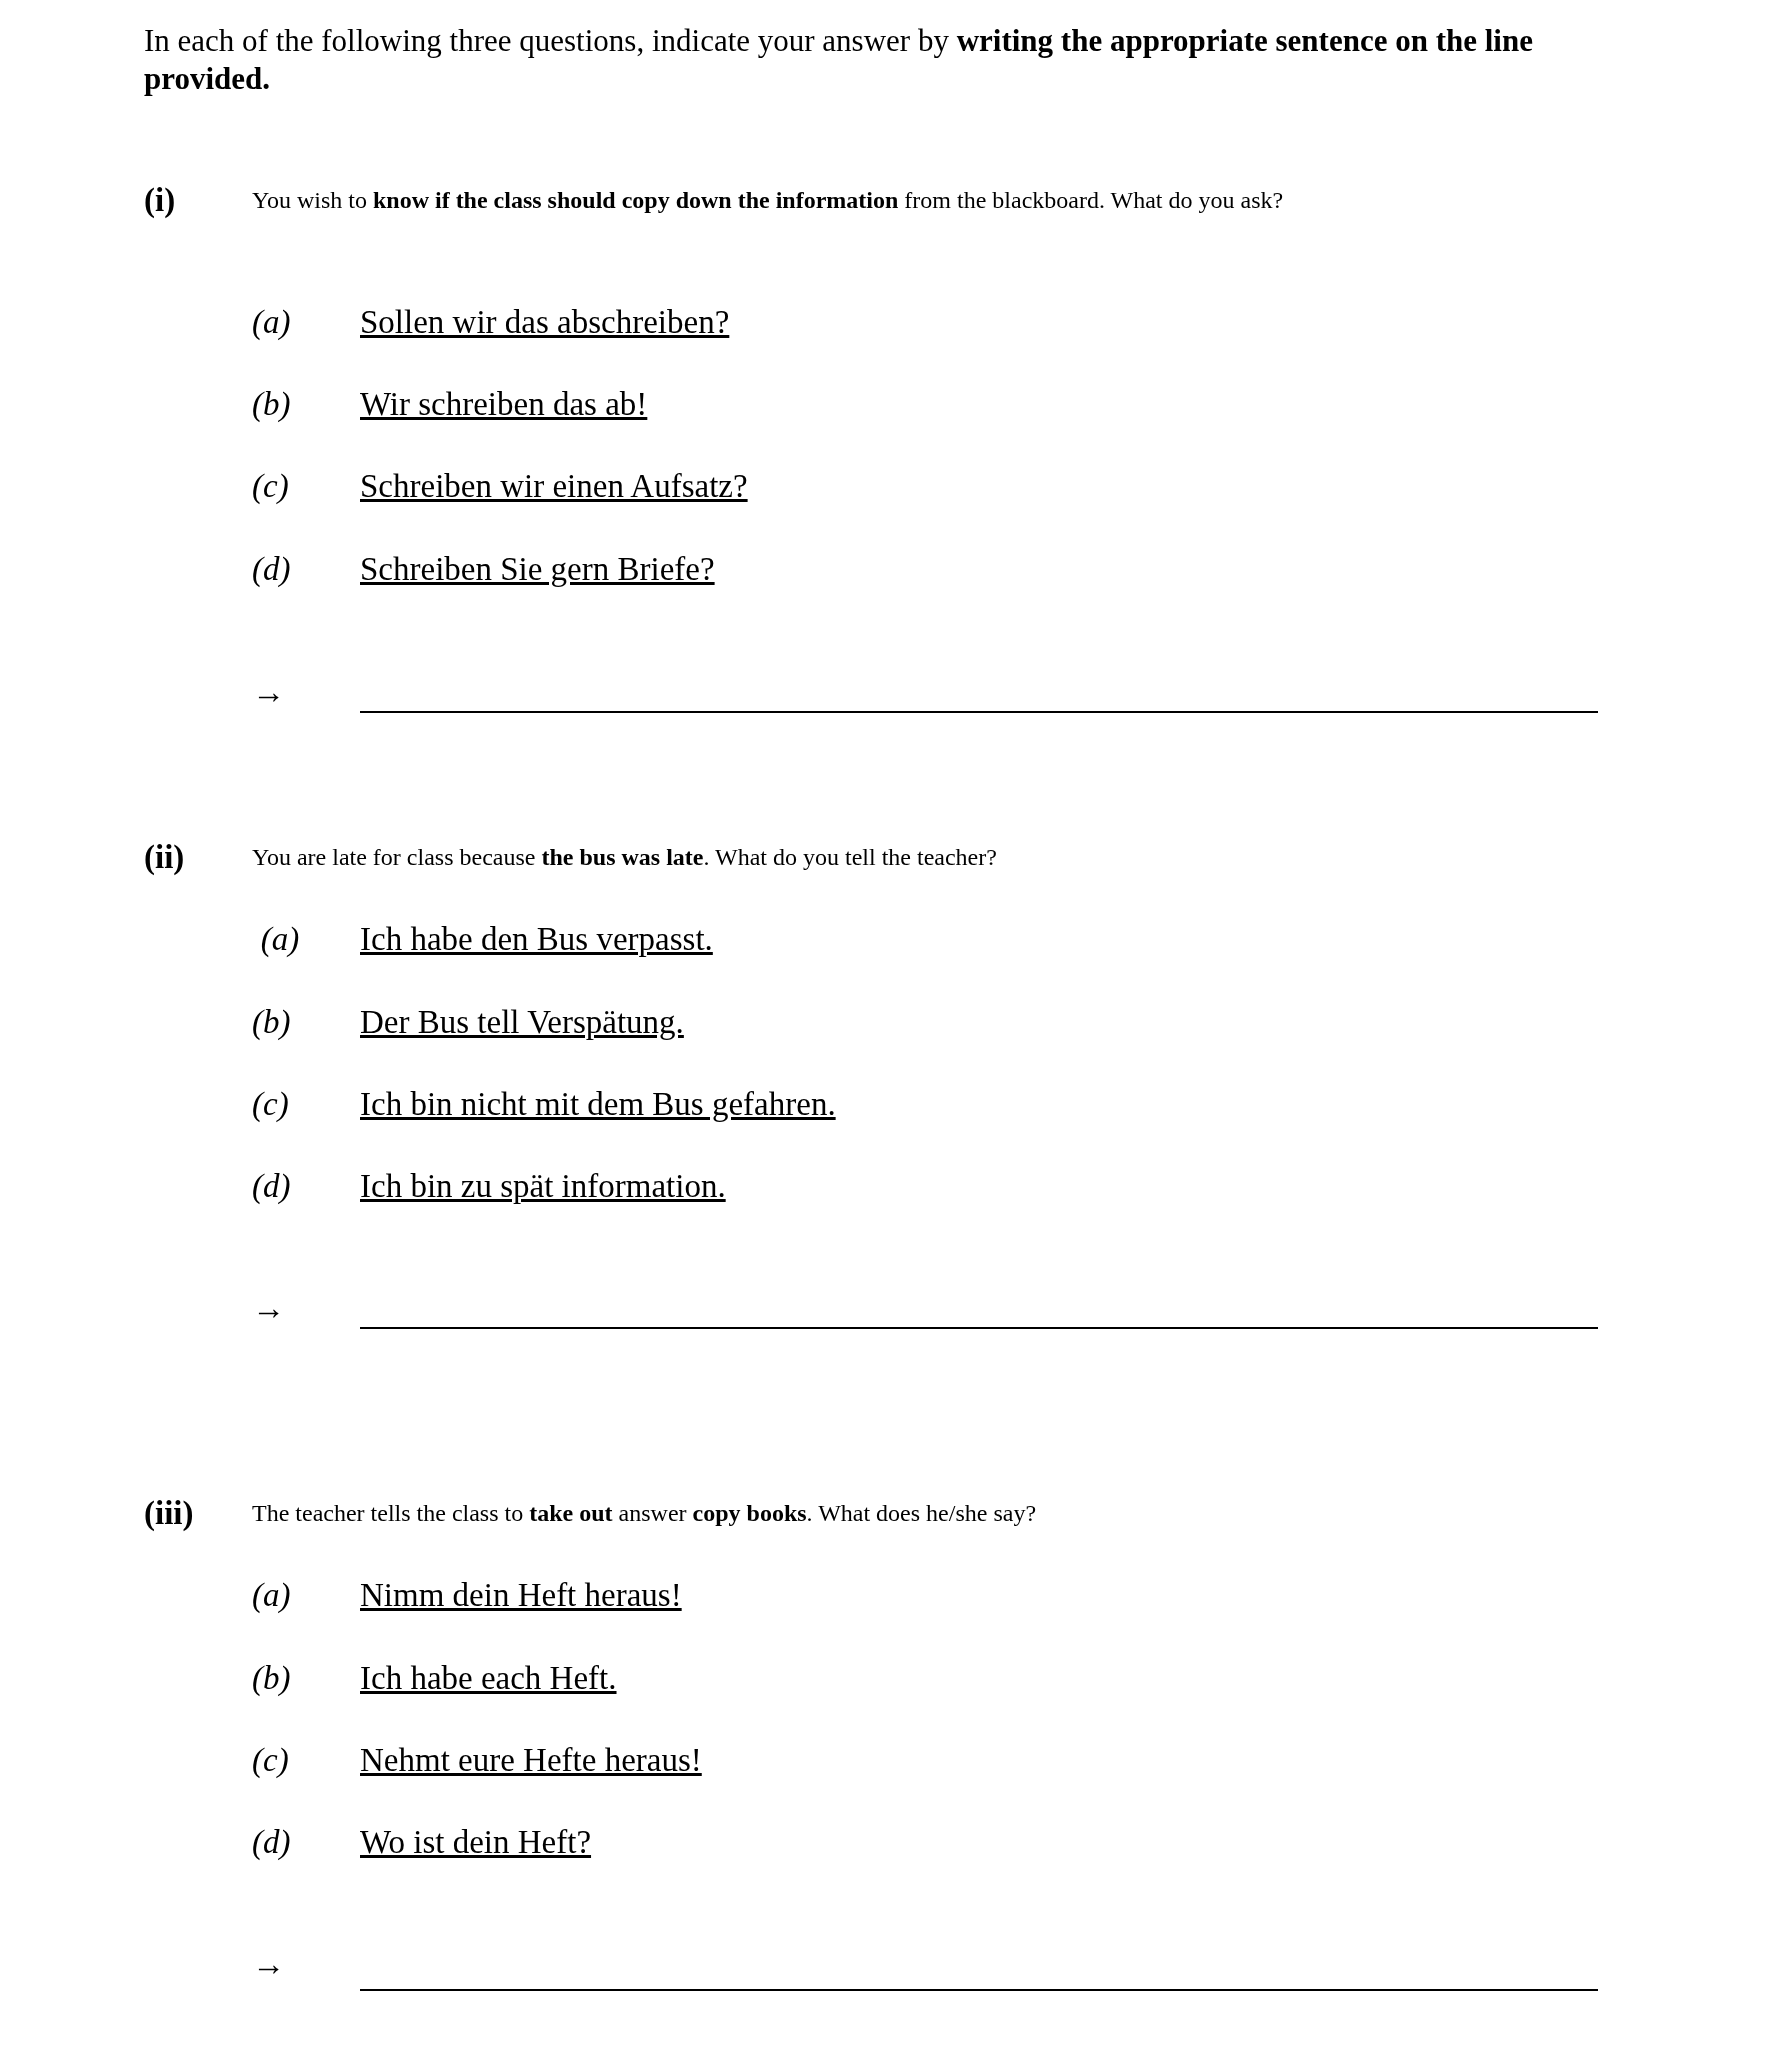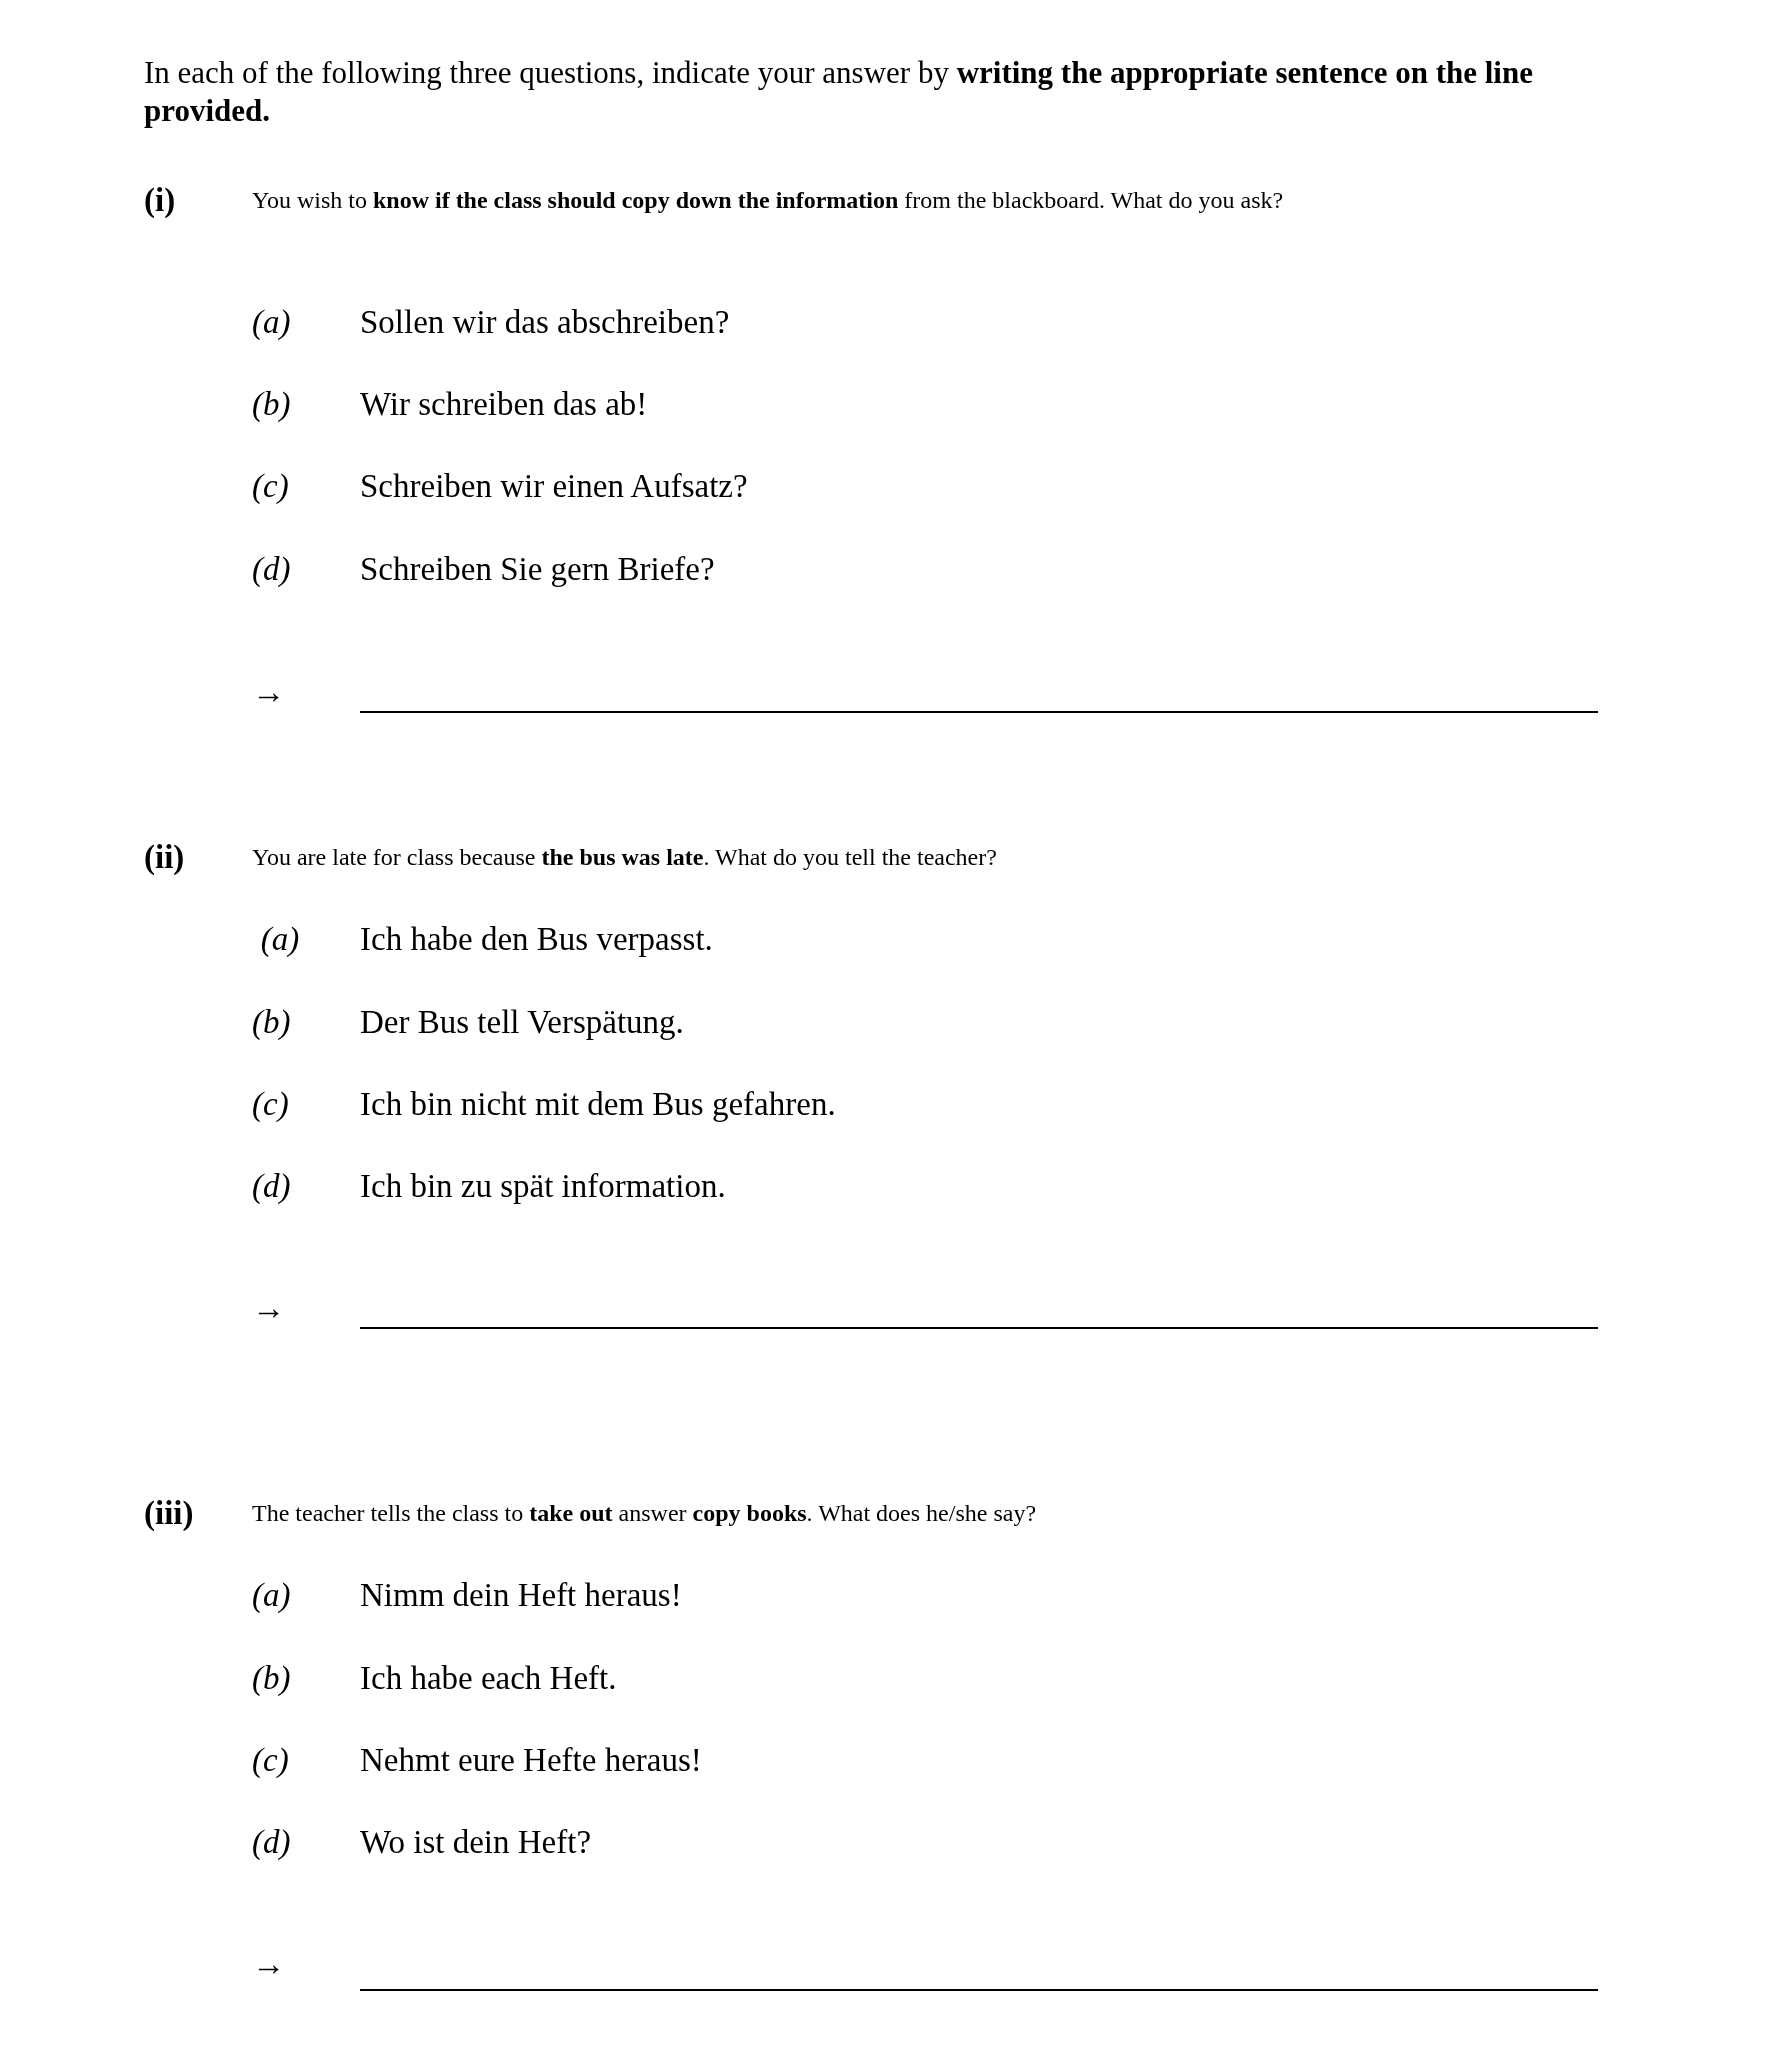--- a/index.html
+++ b/index.html
@@ -15,21 +15,20 @@
       color: #000000;
       overflow: hidden;
     }
     .instructions {
       position: absolute;
       left: 144px;
       top: 21.6px;
       width: 1509px;
       font-size: 31px;
       line-height: 38px;
-      margin-top: 32px;
     }
     .question {
       position: absolute;
       left: 144px;
       width: 1529px;
     }
     .q-number {
       position: absolute;
       left: 0;
       top: 0;
@@ -59,20 +58,21 @@
       font-style: italic;
     }
     .option-letter.indent {
       left: 8.8px;
     }
     .option-text {
       position: absolute;
       left: 108px;
       top: 0;
       white-space: nowrap;
+      text-decoration: underline;
     }
     .answer-row {
       position: absolute;
       left: 108px;
       width: 1372px;
       height: 59px;
     }
     .arrow {
       position: absolute;
       left: 0;

